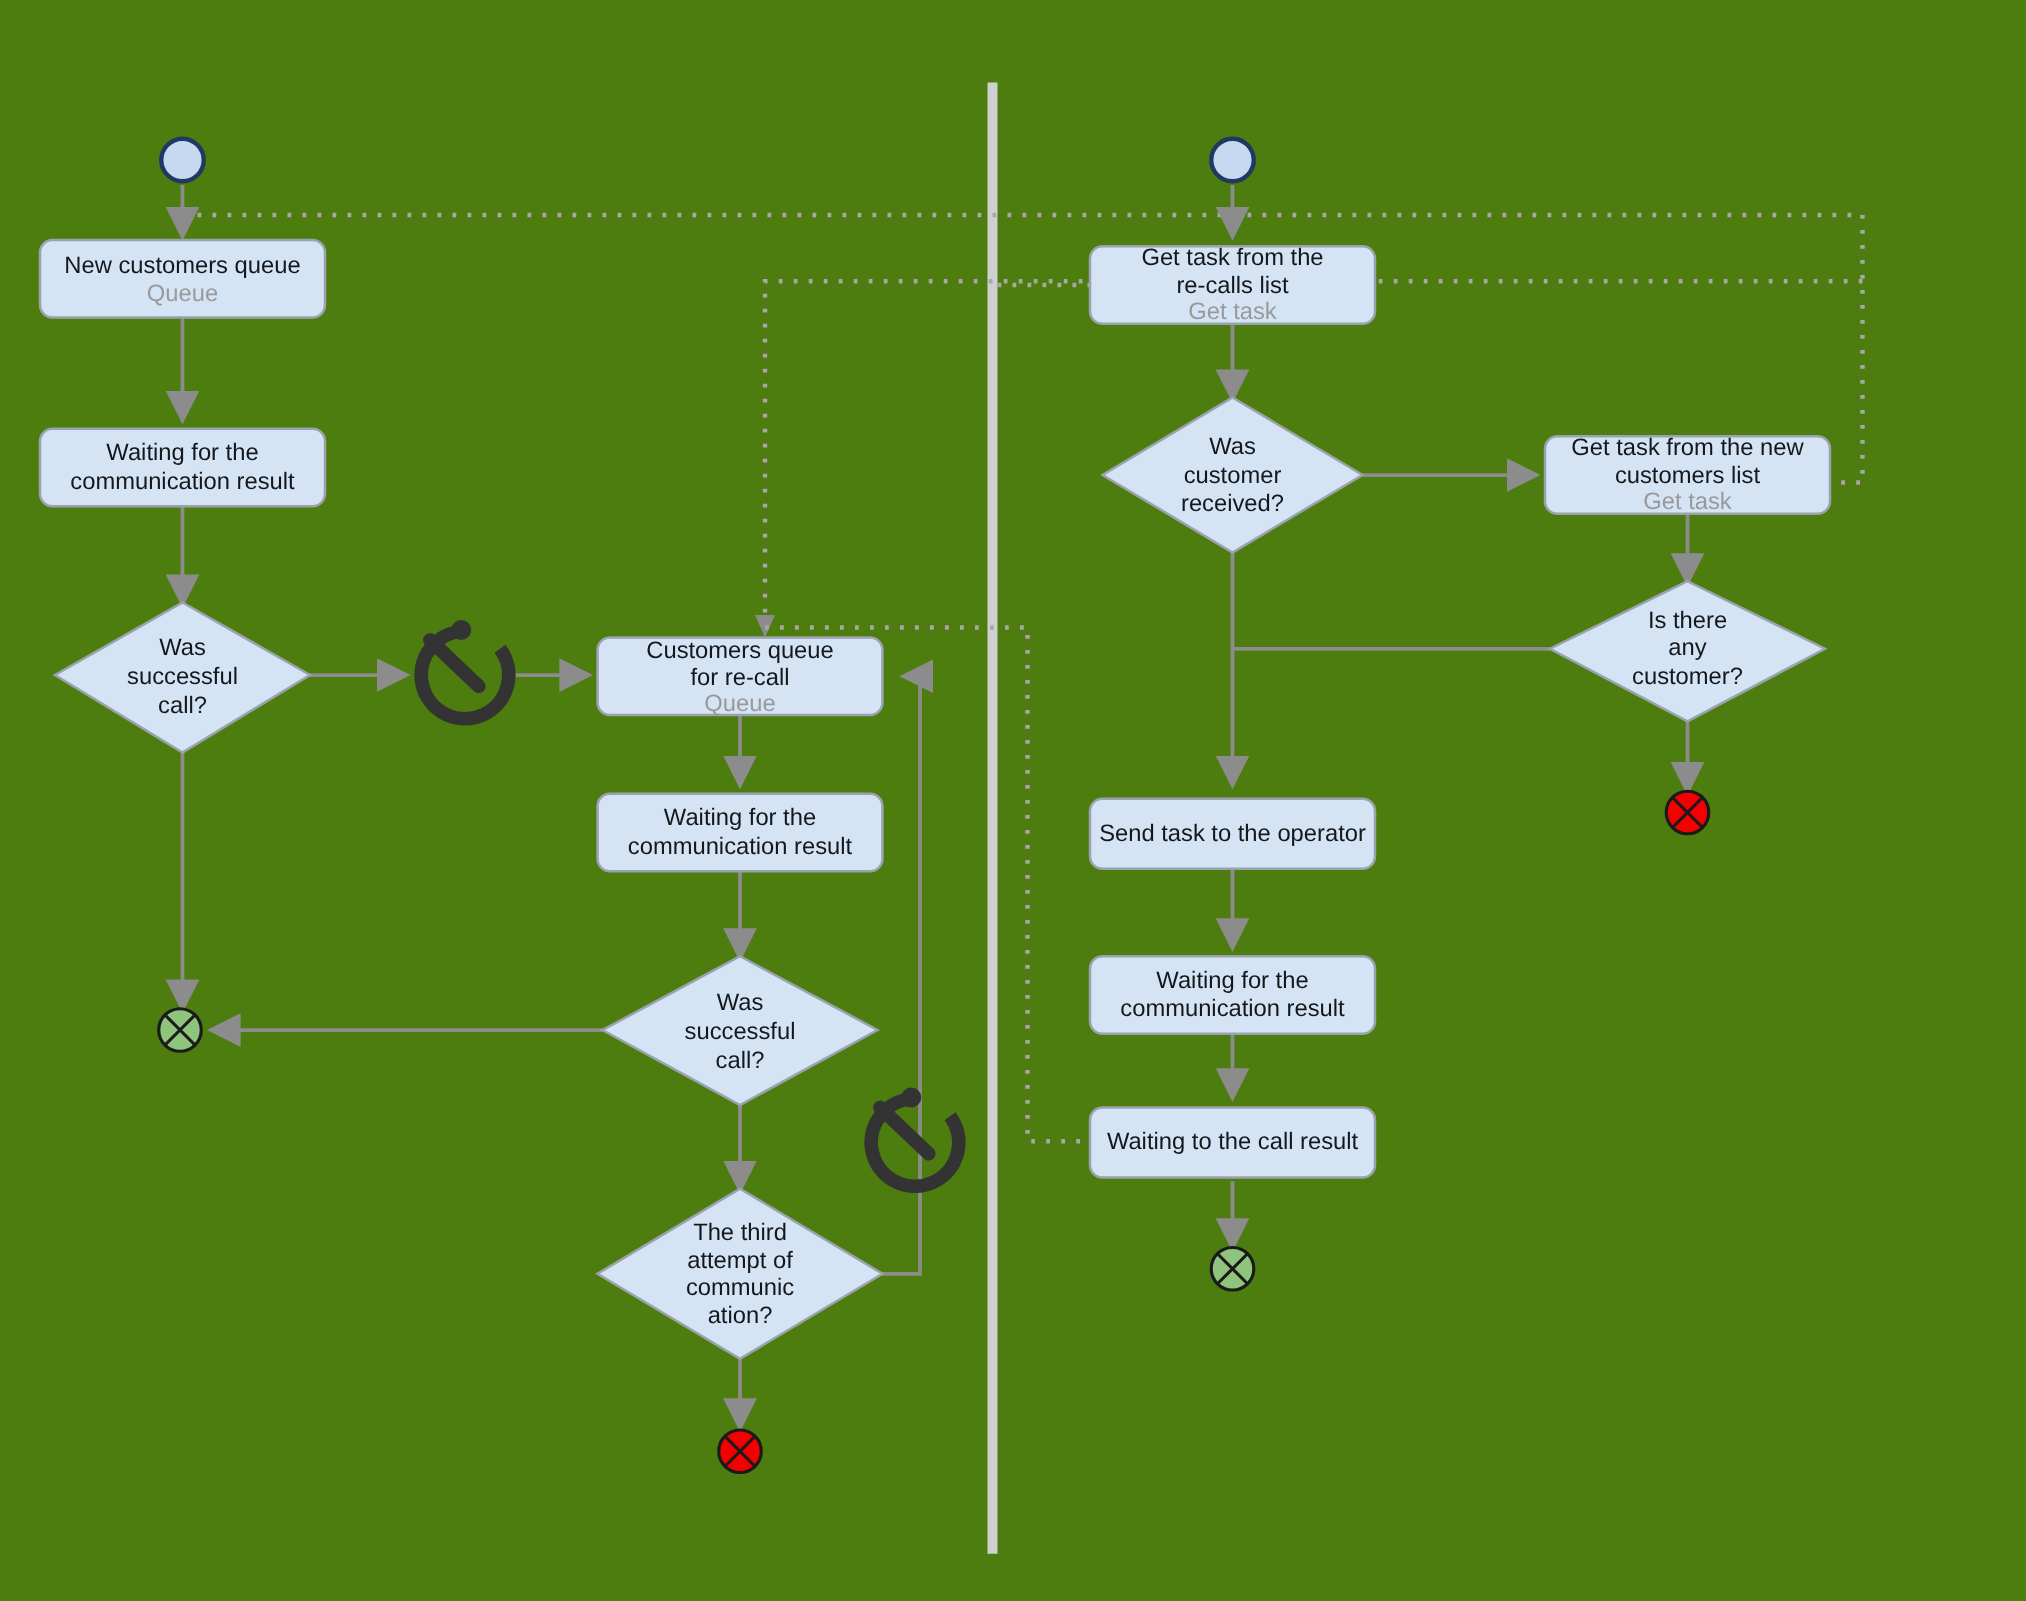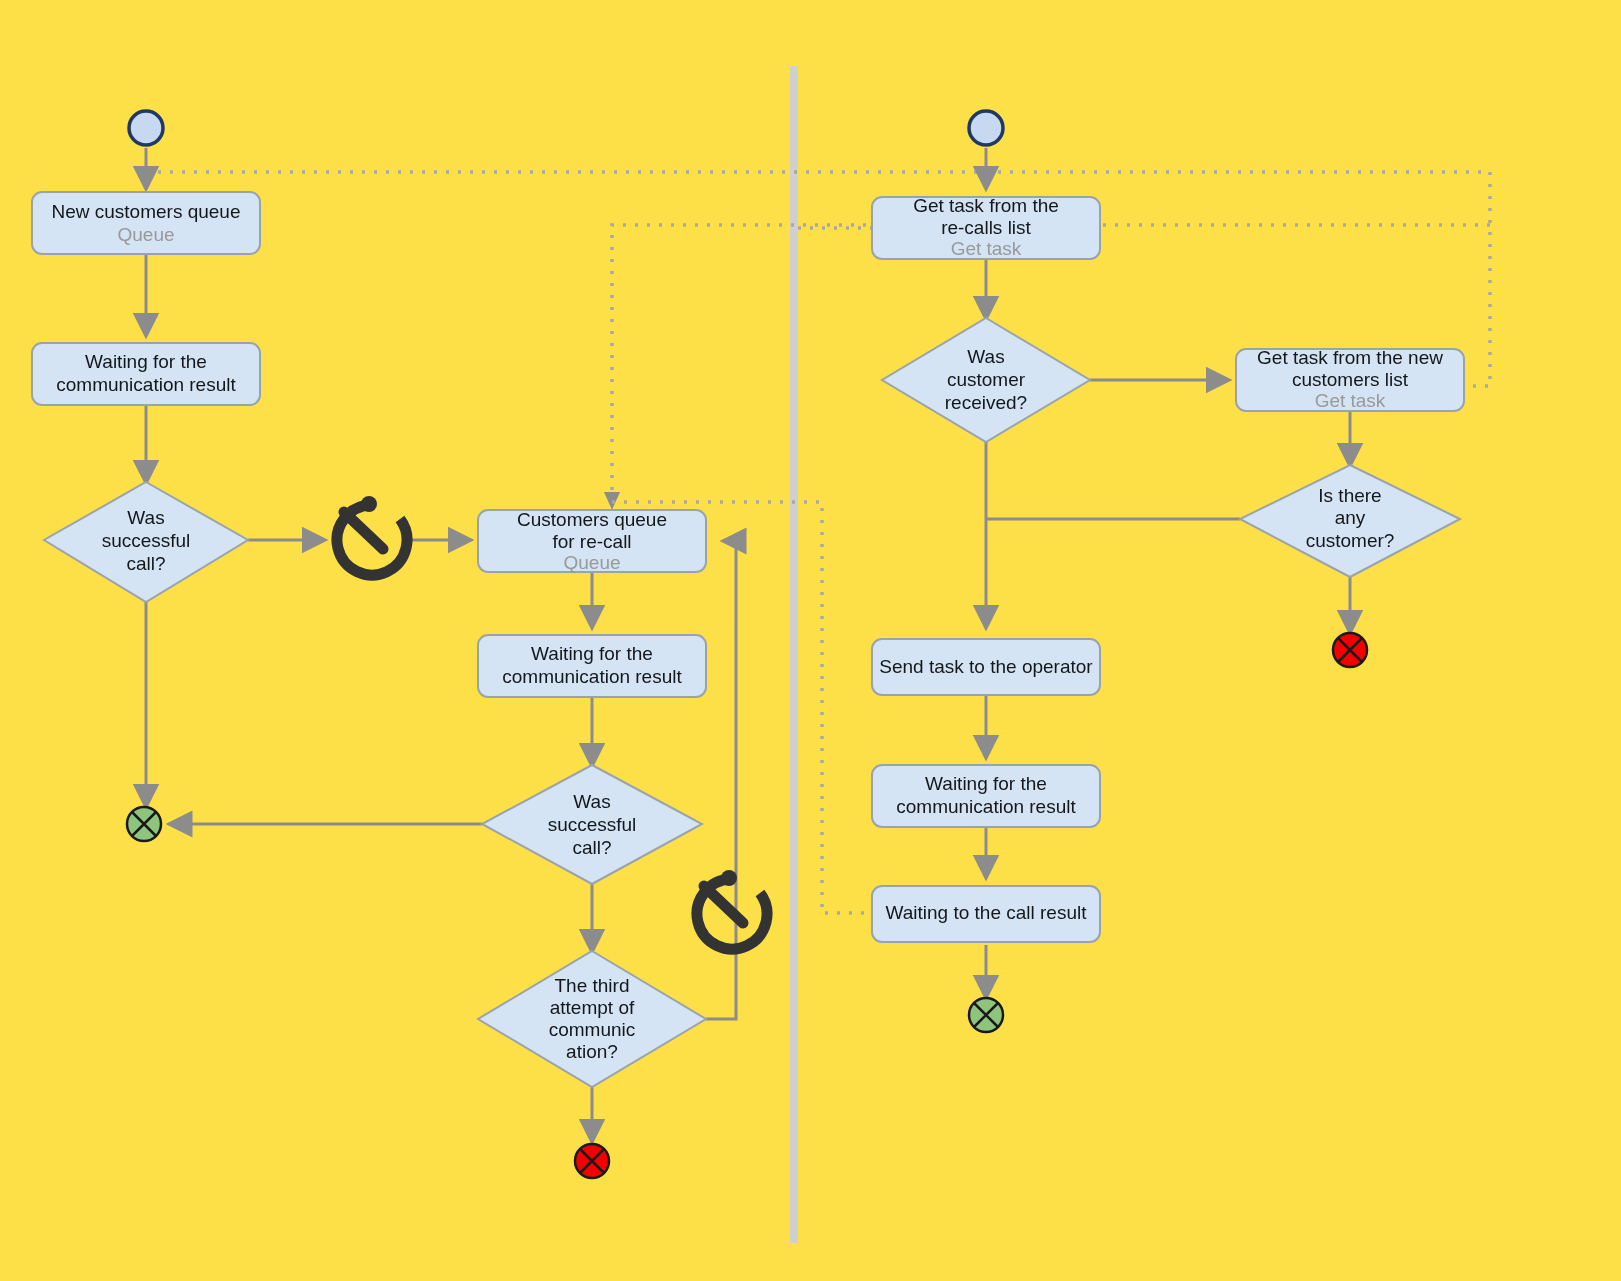--- a/index.html
+++ b/index.html
@@ -7,21 +7,21 @@
     padding: 0;
     background: #000000;
   }
   body {
     font-family: "Liberation Sans", sans-serif;
   }
   #canvas {
     position: relative;
     width: 1621px;
     height: 1281px;
-    background: #fde047;
+    background: #4d7c0f;
     overflow: hidden;
   }
   svg.layer {
     position: absolute;
     left: 0;
     top: 0;
     width: 1621px;
     height: 1281px;
   }
   .node-text {

